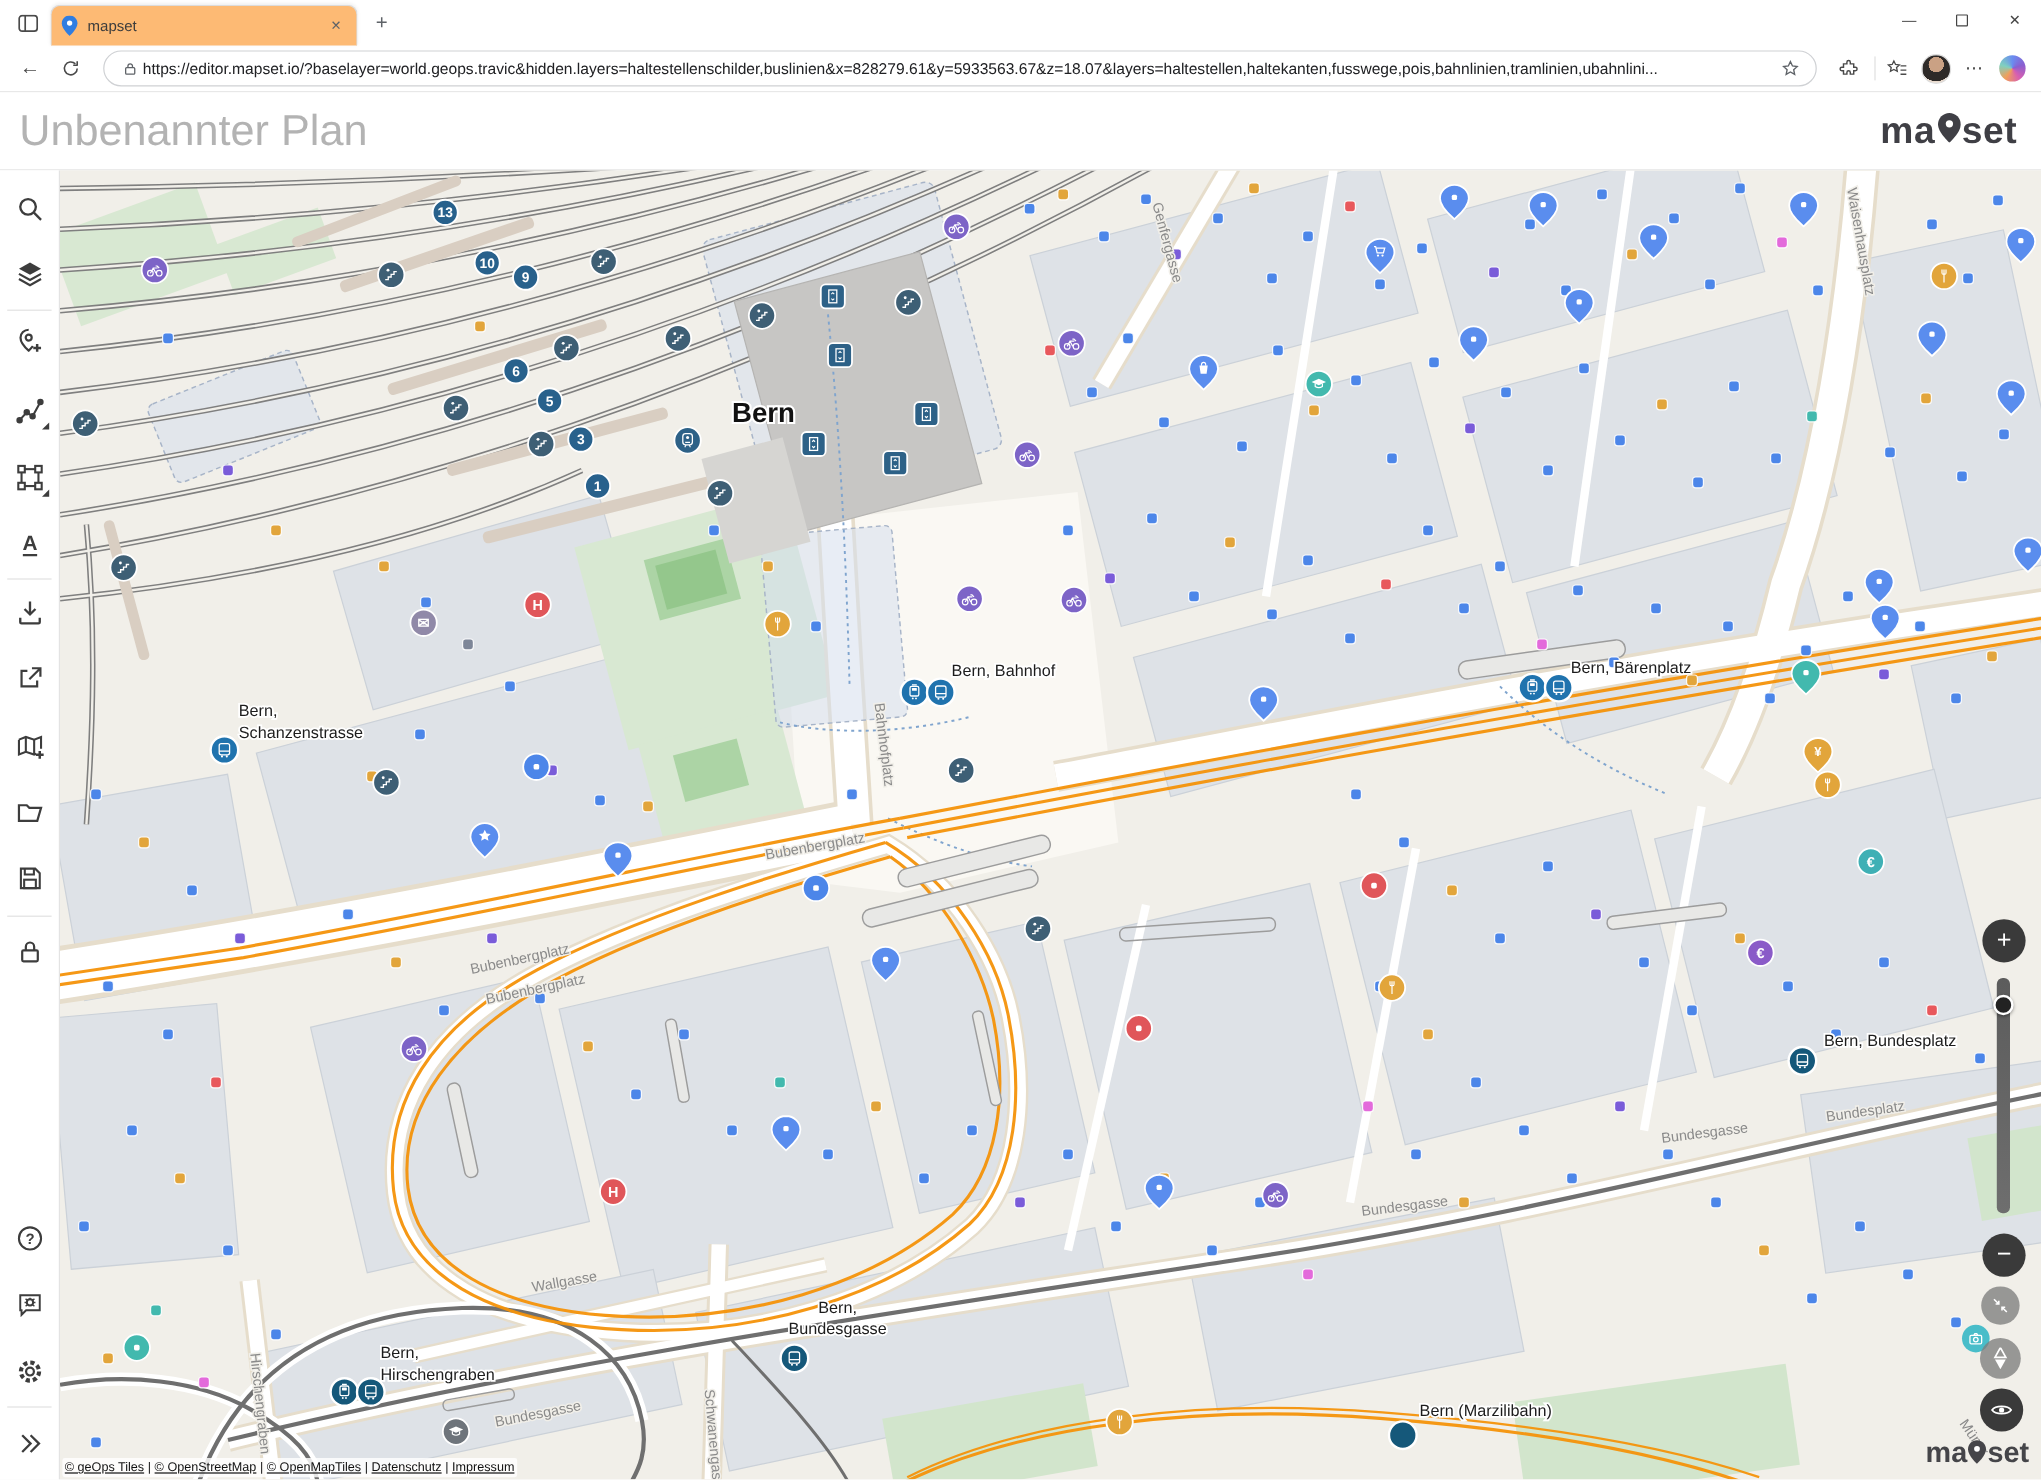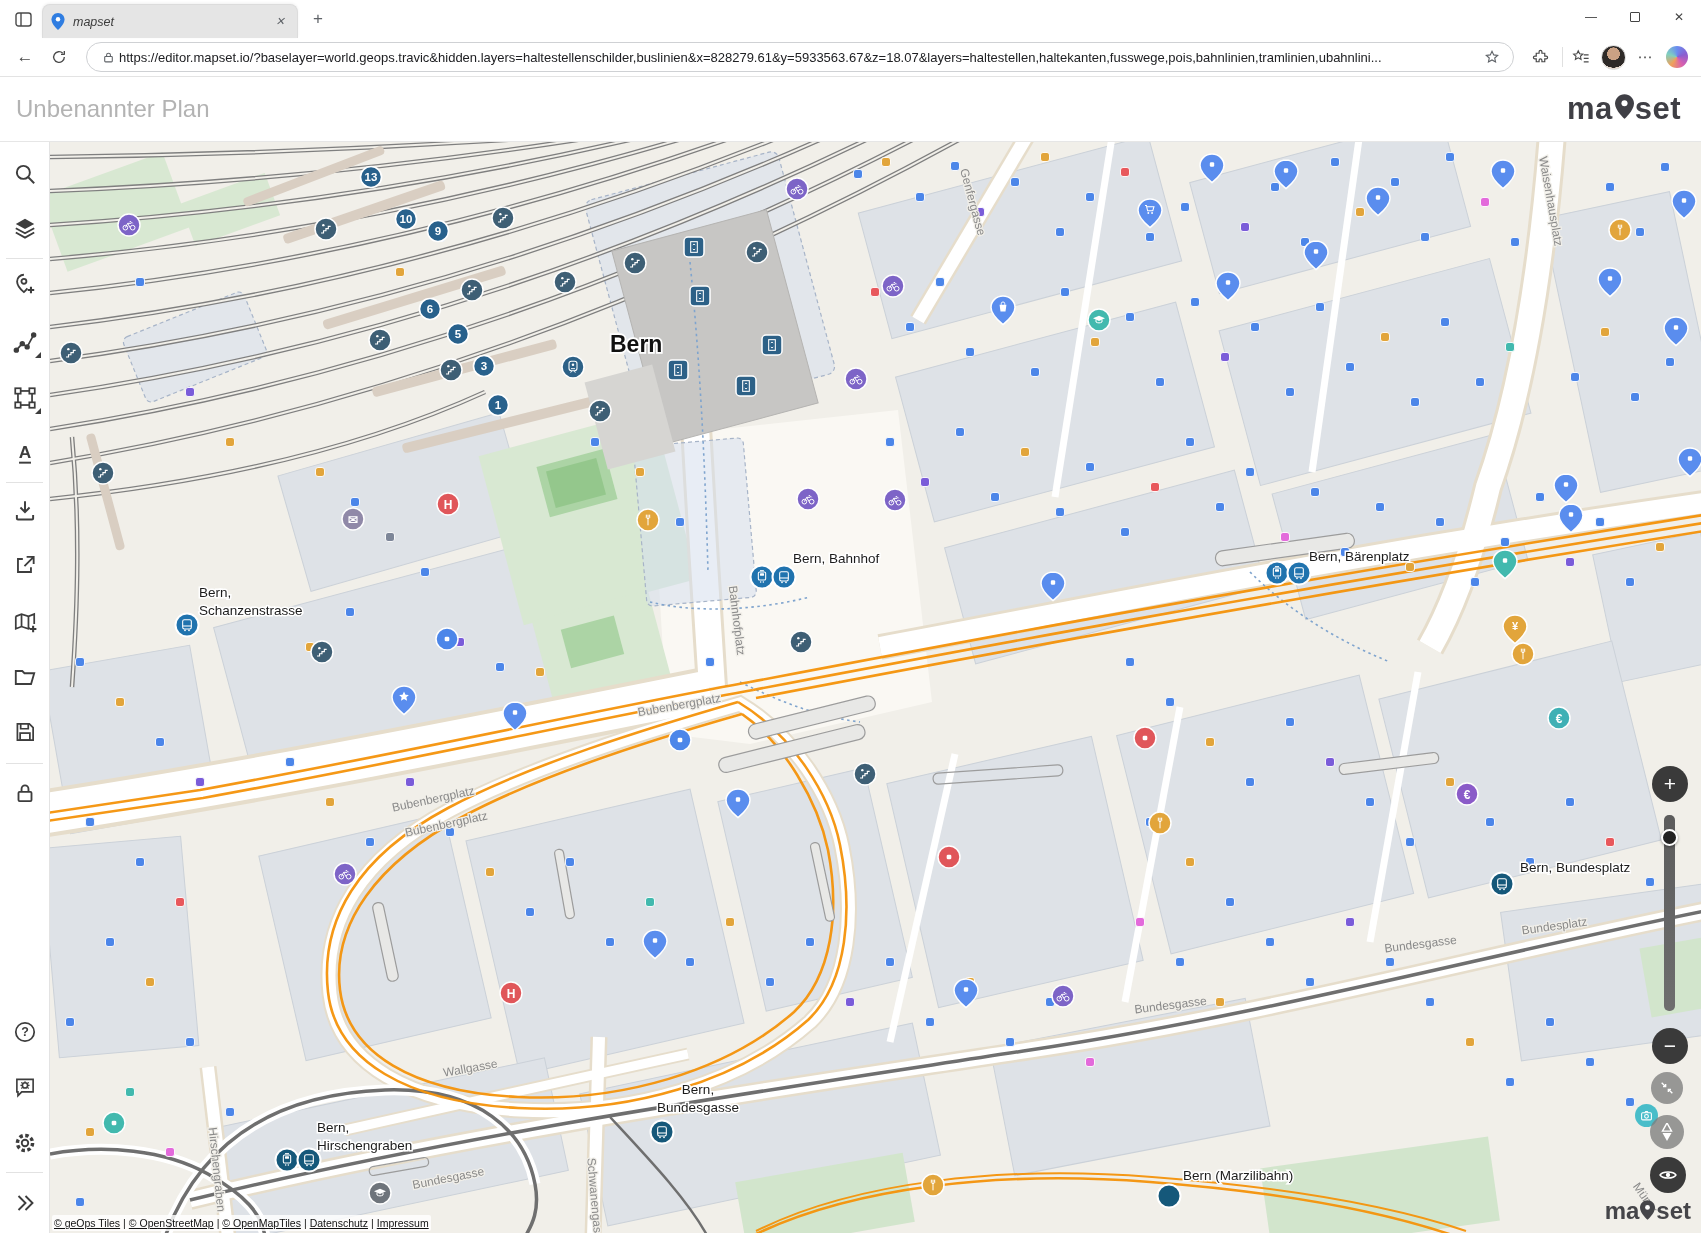--- a/index.html
+++ b/index.html
@@ -1,41 +1,41 @@
 <!DOCTYPE html>
 <html><head>
 <meta charset="utf-8">
 <style>
   * { margin:0; padding:0; box-sizing:border-box; }
   html,body { width:1701px; height:1233px; overflow:hidden; font-family:"Liberation Sans",sans-serif; background:#fff; }
 
   
   .tabstrip { height:38px; background:#fff; display:flex; align-items:flex-end; position:relative; }
   .tab-actions { width:30px; height:30px; margin:0 4px 4px 8px; display:flex; align-items:center; justify-content:center; border-radius:6px; }
-  .tab { width:256px; height:34px; background:#e5e5e5; border:1px solid #dcdcdc; border-bottom:none; border-radius:8px 8px 0 0; display:flex; align-items:center; padding:0 8px; box-shadow:0 -1px 3px rgba(0,0,0,.06); position:relative; z-index:2;font-style:italic; }
+  .tab { width:256px; height:34px; background:#fdba74; border:1px solid #dcdcdc; border-bottom:none; border-radius:8px 8px 0 0; display:flex; align-items:center; padding:0 8px; box-shadow:0 -1px 3px rgba(0,0,0,.06); position:relative; z-index:2; }
   .tab-title { flex:1; font-size:12.5px; color:#3c3c3c; margin-left:8px; white-space:nowrap; overflow:hidden; }
   .tab-close { width:18px; height:18px; font-size:11px; color:#5f6368; display:flex; align-items:center; justify-content:center; border-radius:4px; }
   .newtab { width:28px; height:28px; margin:0 0 5px 6px; font-size:17px; color:#5f6368; display:flex; align-items:center; justify-content:center; border-radius:6px; }
   .wincontrols { position:absolute; right:0; top:0; height:34px; display:flex; }
   .winbtn { width:44px; height:34px; display:flex; align-items:center; justify-content:center; color:#444; font-size:12px; }
   .winbtn .sq { width:10px; height:10px; border:1px solid #444; border-radius:1px; display:block; }
 
   .addressbar { height:39px; background:#fff; border-bottom:1px solid #e3e3e3; display:flex; align-items:center; padding:0 10px; }
   .navbtn { width:30px; height:30px; display:flex; align-items:center; justify-content:center; color:#4a4a4a; font-size:17px; margin-right:4px; }
   .urlpill { flex:1; height:30px; border:1px solid #cfd1d4; border-radius:15px; display:flex; align-items:center; padding:0 10px; margin:2px 8px; min-width:0; }
   .urltext { flex:1; font-size:13px; color:#202124; white-space:nowrap; overflow:hidden; text-overflow:ellipsis; }
   .pillicon { flex:0 0 auto; display:flex; align-items:center; justify-content:center; width:22px; height:22px; color:#5f6368; }
   .baricon { flex:0 0 auto; width:28px; height:28px; display:flex; align-items:center; justify-content:center; color:#4a4a4a; margin-left:4px; font-size:15px; }
   .avatar { width:25px; height:25px; border-radius:50%; background:radial-gradient(circle at 50% 34%, #caa184 0 33%, #2e2a28 34% 72%, #e9dacd 73%); border:1px solid #ddd; }
   .copilot { width:22px; height:22px; border-radius:50%; background:conic-gradient(#6a8df0,#8a5fd0,#d85fb0,#f0a05a,#7fd0c0,#6a8df0); }
   .sep { width:1px; height:20px; background:#e0e0e0; margin-left:8px; }
 
   
   .appheader { height:65px; background:#fff; border-bottom:1px solid #e6e6e6; display:flex; align-items:center; padding:0 20px 0 16px; }
-  .plan-title { flex:1; border:none; outline:none; font-size:24px; font-weight:300; color:#7f1d1d; font-family:"Liberation Sans",sans-serif; }
+  .plan-title { flex:1; border:none; outline:none; font-size:36px; font-weight:300; color:#7f1d1d; font-family:"Liberation Sans",sans-serif; }
   .plan-title::placeholder { color:#b3b3b3; }
   .logo { display:flex; align-items:flex-start; font-size:31px; font-weight:bold; color:#3f3f45; letter-spacing:.5px; }
   .logo svg { margin:3px 1px 0 2px; }
 
   
   .main { display:flex; height:1091px; }
   .toolbar { width:50px; background:#fff; border-right:1px solid #e3e3e3; position:relative; flex:0 0 50px; }
   .tool { position:absolute; left:7px; width:36px; height:36px; display:flex; align-items:center; justify-content:center; border-radius:4px; }
   .tool svg { stroke:#3d3d3d; }
   .tool.has-sub::after { content:""; position:absolute; right:2px; bottom:2px; border-left:6px solid transparent; border-bottom:6px solid #3d3d3d; }

